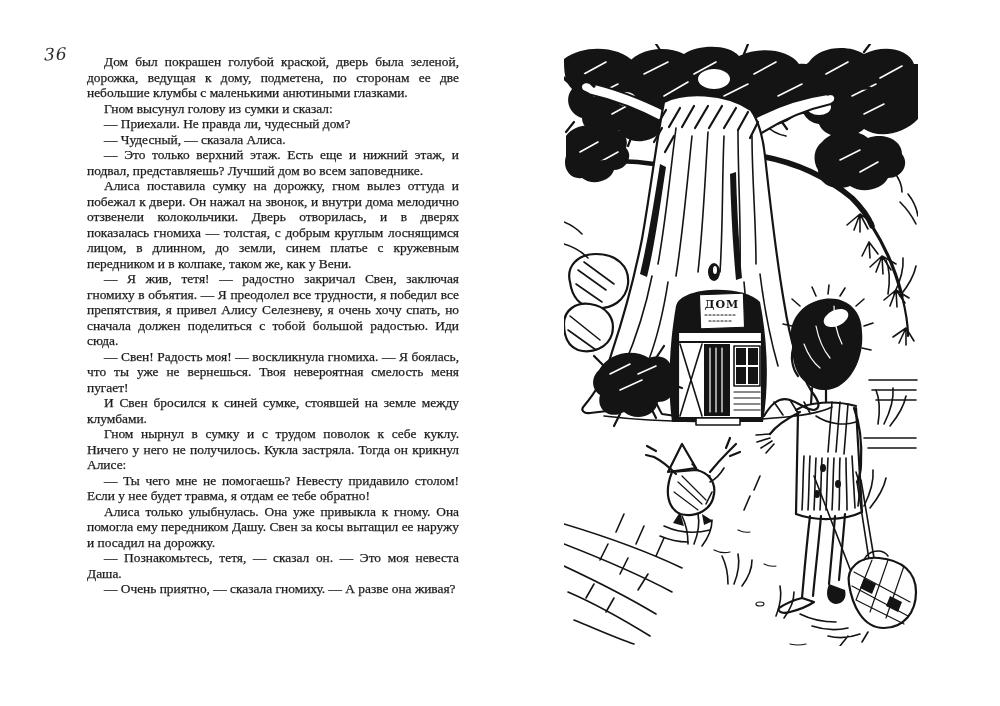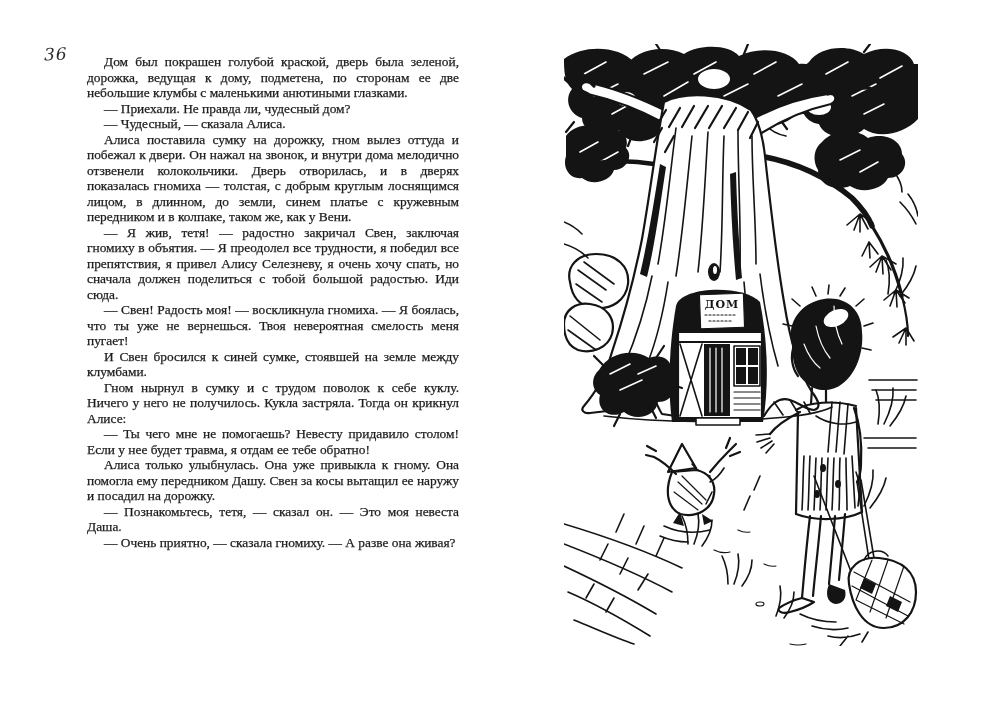--- a/index.html
+++ b/index.html
@@ -39,22 +39,24 @@
 </style>
 </head>
 <body>
 
 <div class="spread">
 
   <div class="left-page">
     <div class="page-number">36</div>
     <div class="text-column">
         <p>Дом был покрашен голубой краской, дверь была зеленой, дорожка, ведущая к дому, подметена, по сторонам ее две небольшие клумбы с маленькими анютиными глазками.</p>
+        <p>Гном высунул голову из сумки и сказал:</p>
         <p>— Приехали. Не правда ли, чудесный дом?</p>
         <p>— Чудесный, — сказала Алиса.</p>
+        <p>— Это только верхний этаж. Есть еще и нижний этаж, и подвал, представляешь? Лучший дом во всем заповеднике.</p>
         <p>Алиса поставила сумку на дорожку, гном вылез оттуда и побежал к двери. Он нажал на звонок, и внутри дома мелодично отзвенели колокольчики. Дверь отворилась, и в дверях показалась гномиха — толстая, с добрым круглым лоснящимся лицом, в длинном, до земли, синем платье с кружевным передником и в колпаке, таком же, как у Вени.</p>
         <p>— Я жив, тетя! — радостно закричал Свен, заключая гномиху в объятия. — Я преодолел все трудности, я победил все препятствия, я привел Алису Селезневу, я очень хочу спать, но сначала должен поделиться с тобой большой радостью. Иди сюда.</p>
         <p>— Свен! Радость моя! — воскликнула гномиха. — Я боялась, что ты уже не вернешься. Твоя невероятная смелость меня пугает!</p>
         <p>И Свен бросился к синей сумке, стоявшей на земле между клумбами.</p>
         <p>Гном нырнул в сумку и с трудом поволок к себе куклу. Ничего у него не получилось. Кукла застряла. Тогда он крикнул Алисе:</p>
         <p>— Ты чего мне не помогаешь? Невесту придавило столом! Если у нее будет травма, я отдам ее тебе обратно!</p>
         <p>Алиса только улыбнулась. Она уже привыкла к гному. Она помогла ему передником Дашу. Свен за косы вытащил ее наружу и посадил на дорожку.</p>
         <p>— Познакомьтесь, тетя, — сказал он. — Это моя невеста Даша.</p>
         <p>— Очень приятно, — сказала гномиху. — А разве она живая?</p>
       </div>

